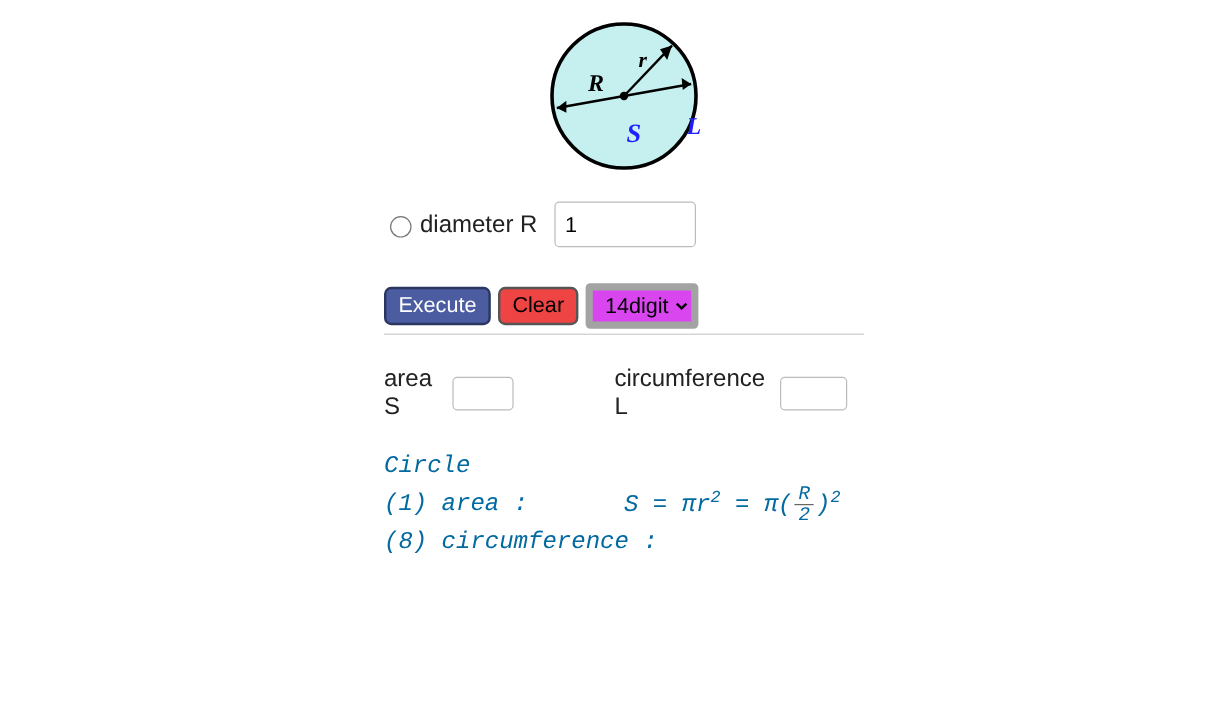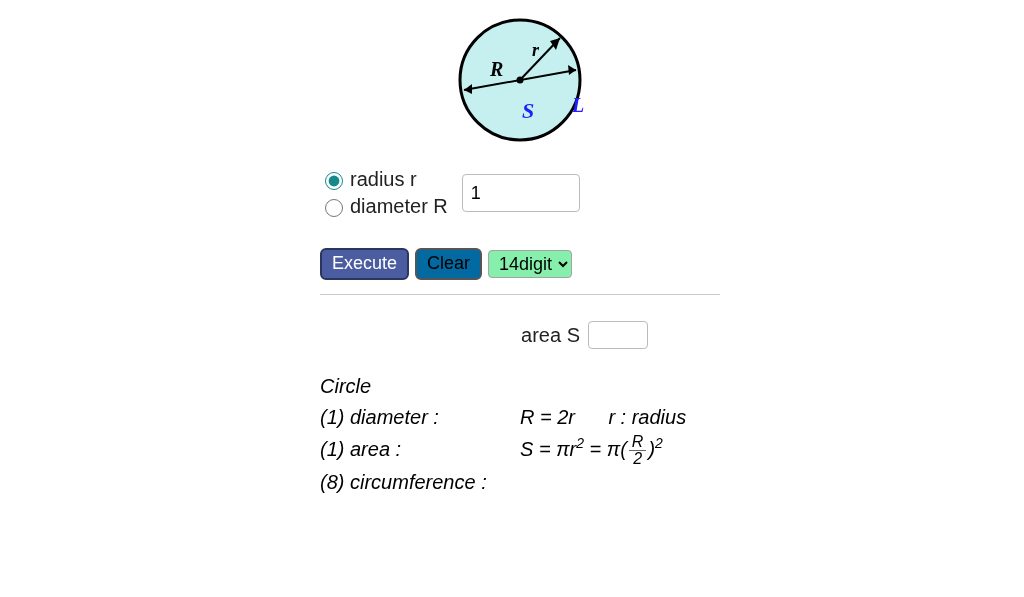--- a/index.html
+++ b/index.html
@@ -57,76 +57,74 @@
     font-size: 18px;
     width: 100px;
     height: 28px;
     box-sizing: content-box;
   }
 
   .button-row {
     display: flex;
     align-items: center;
     gap: 6px;
-    margin-bottom: 14px;
+    margin-bottom: 4px;
   }
   .btn {
     font-size: 18px;
     padding: 3px 10px 4px;
     border: 2px solid #555;
     border-radius: 6px;
-    background: #0369a1;
+    background: #ef4444;
     cursor: pointer;
     font-family: Arial, Helvetica, sans-serif;
   }
   .btn.primary {
     background: #4b5da0;
     color: #fff;
     border-color: #2a3660;
   }
   .precision-select {
     font-size: 18px;
     padding: 2px 2px 2px 6px;
-    border: 1px solid #a3a3a3;
+    border: 6px solid #a3a3a3;
     border-radius: 4px;
-    background: #86efac;
+    background: #d946ef;
   }
 
   hr.sep {
     border: none;
     border-top: 1px solid #ccc;
     margin: 0 0 26px 0;
   }
 
   .output-rows {
     display: flex;
-    flex-direction: column;
     gap: 12px;
     margin-bottom: 22px;
-    justify-content: center;
   }
   .out-row {
     display: flex;
     align-items: center;
     justify-content: flex-end;
     gap: 8px;
     padding-right: 72px;
     font-size: 20px;
   }
   .out-box {
     border: 1px solid #bbb;
     border-radius: 4px;
     width: 58px;
     height: 26px;
     background: #fff;
   }
 
   .formulas {
-    font-family: Liberation Sans, sans-serif;
-    color: #000000;
+    font-family: Liberation Mono, monospace;
+    color: #0369a1;
     font-size: 20px;
     line-height: 1.55;
   }
   .formulas .title {
     font-style: italic;
   }
   .formulas .row {
     display: flex;
     align-items: center;
     gap: 10px;
@@ -174,24 +172,20 @@
         <text x="40" y="66" font-family="Times New Roman, serif" font-style="italic" font-weight="bold" font-size="20" fill="#000">R</text>
         <text x="82" y="46" font-family="Times New Roman, serif" font-style="italic" font-weight="bold" font-size="18" fill="#000">r</text>
         <text x="72" y="108" font-family="Times New Roman, serif" font-style="italic" font-weight="bold" font-size="22" fill="#2020ff">S</text>
         <text x="122" y="102" font-family="Times New Roman, serif" font-style="italic" font-weight="bold" font-size="20" fill="#2020ff">L</text>
       </svg>
     </div>
 
     <div class="input-row">
       <div class="radio-col">
         <label class="radio-item">
-          <input type="radio" name="mode" checked="" style="">
-          <span>radius r</span>
-        </label>
-        <label class="radio-item">
           <input type="radio" name="mode" style="">
           <span>diameter R</span>
         </label>
       </div>
       <input class="value-input" type="text" value="1" style="">
     </div>
 
     <div class="button-row">
       <button class="btn primary">Execute</button>
       <button class="btn">Clear</button>
@@ -200,33 +194,29 @@
       </select>
     </div>
 
     <hr class="sep">
 
     <div class="output-rows">
       <div class="out-row">
         <span>area S</span>
         <div class="out-box"></div>
       </div>
+      <div class="out-row">
+        <span>circumference L</span>
+        <div class="out-box"></div>
+      </div>
     </div>
 
     <div class="formulas">
       <div class="title">Circle</div>
 
-      <div class="row">
-        <span class="lhs">(1) diameter :</span>
-        <span class="rhs">
-          <span>R = 2r</span>
-          &nbsp;&nbsp;&nbsp;&nbsp;
-          <span>r :  radius</span>
-        </span>
-      </div>
 
       <div class="row">
         <span class="lhs">(1) area :</span>
         <span class="rhs">
           <span>S = πr</span><sup>2</sup><span> = π(</span><span class="frac">
               <span class="num">R</span>
               <span class="den">2</span>
             </span><span>)</span><sup>2</sup>
         </span>
       </div>

